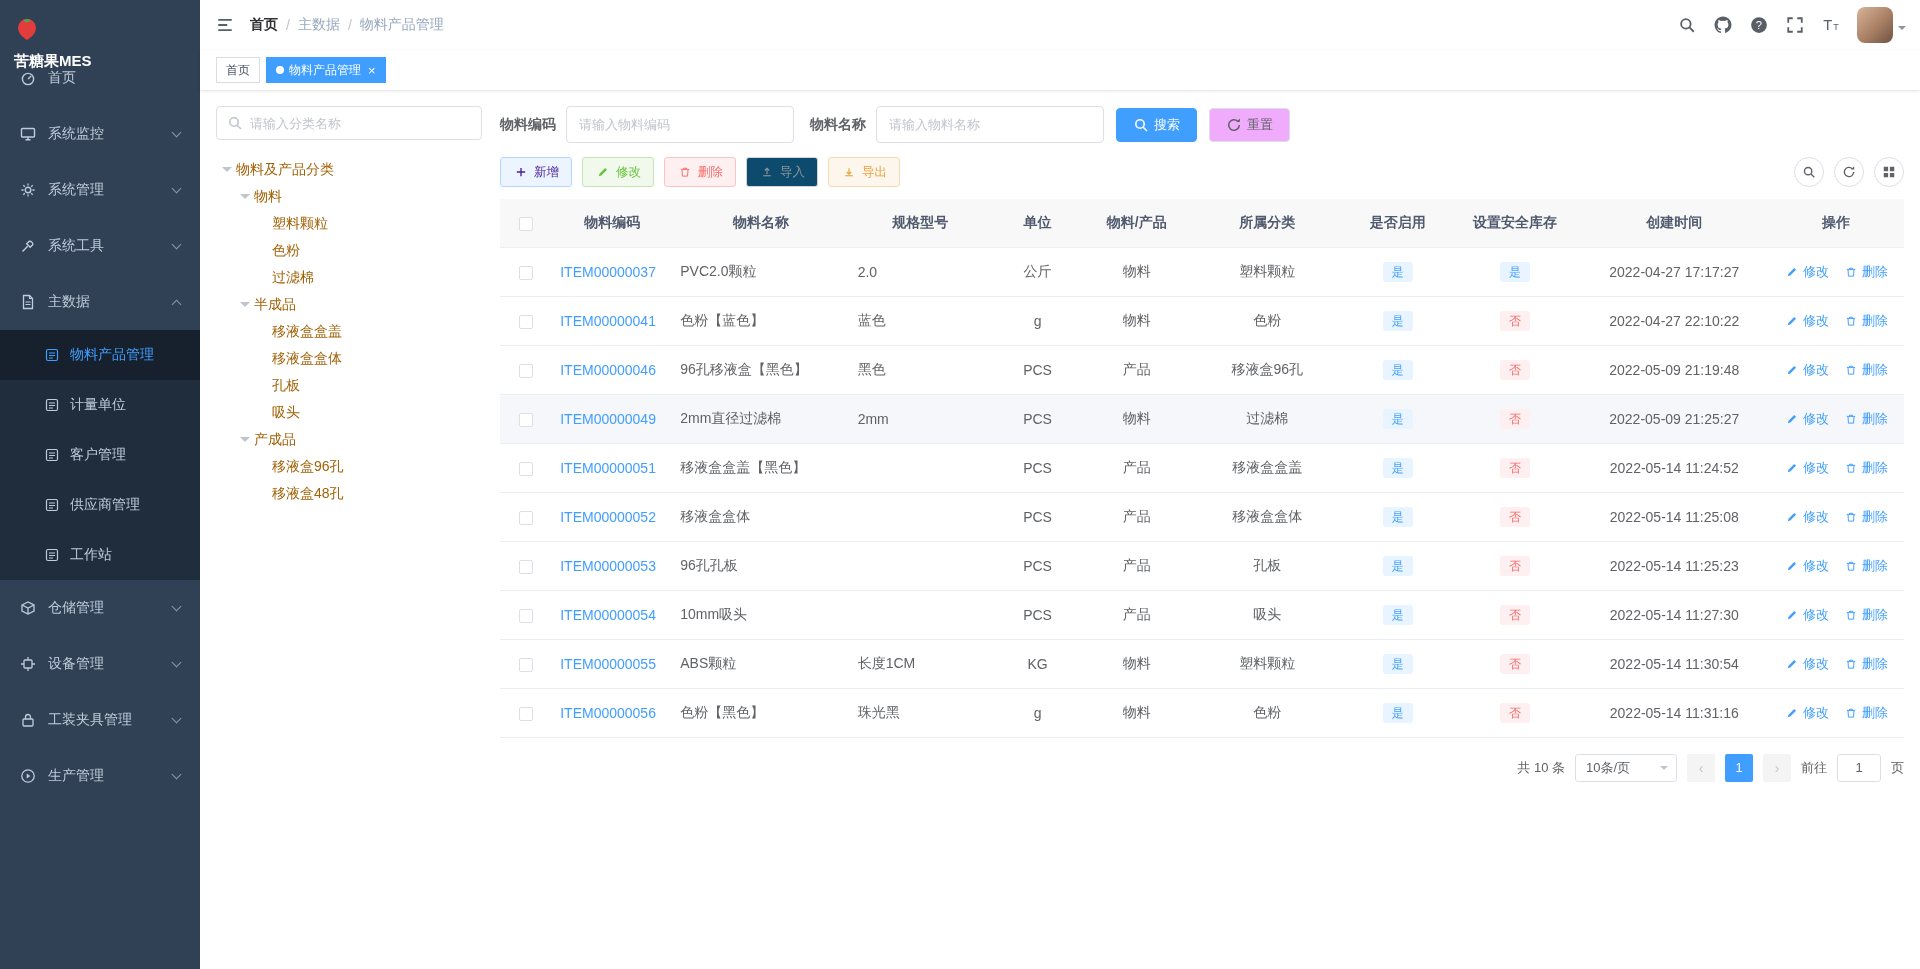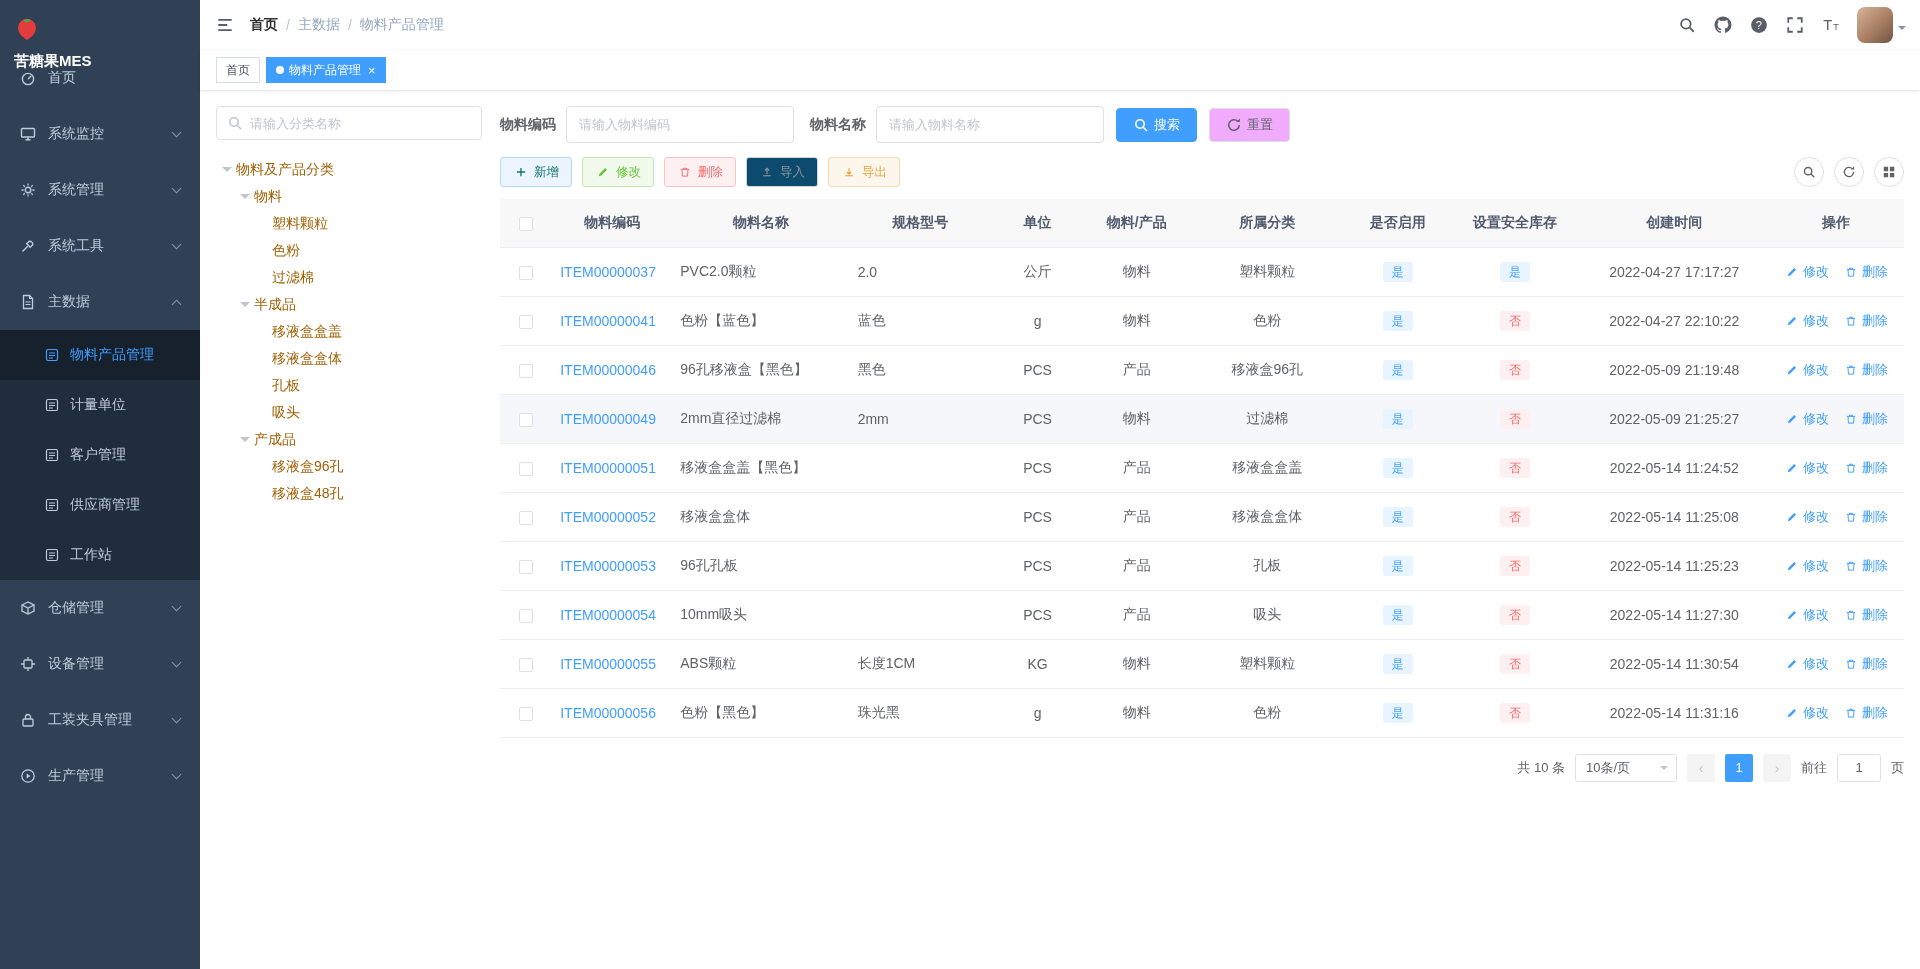--- a/index.html
+++ b/index.html
@@ -80,21 +80,21 @@
     border-radius:4px; font-size:13px; cursor:pointer; border:1px solid transparent; }
   .btn-search { background:#409eff; border-color:#409eff; color:#fff; }
   .btn-reset { background:#f0abfc; border-color:#dcdfe6; color:#606266; }
 
   
   .toolbar { display:flex; align-items:center; justify-content:space-between; margin-bottom:12px; }
   .toolbar-left { display:flex; gap:10px; }
   .tb-btn { display:inline-flex; align-items:center; gap:5px; height:30px; padding:0 12px;
     font-size:12.5px; border-radius:3px; cursor:pointer; border:1px solid transparent; }
   .tb-btn .ic svg { width:12px; height:12px; }
-  .tb-btn.primary { background:#ecf5ff; border-color:#b3d8ff; color:#0f766e; }
+  .tb-btn.primary { background:#ecf5ff; border-color:#b3d8ff; color:#4c1d95; }
   .tb-btn.success { background:#f0f9eb; border-color:#c2e7b0; color:#67c23a; }
   .tb-btn.danger  { background:#fef0f0; border-color:#fbc4c4; color:#f56c6c; }
   .tb-btn.info    { background:#0c4a6e; border-color:#d3d4d6; color:#909399;text-align:center; }
   .tb-btn.warning { background:#fdf6ec; border-color:#f5dab1; color:#e6a23c; }
   .toolbar-right { display:flex; gap:10px; }
   .circle-btn { width:30px; height:30px; border-radius:50%; border:1px solid #dcdfe6; background:#fff;
     color:#606266; display:flex; align-items:center; justify-content:center; cursor:pointer; }
   .circle-btn svg { width:14px; height:14px; }
 
   

